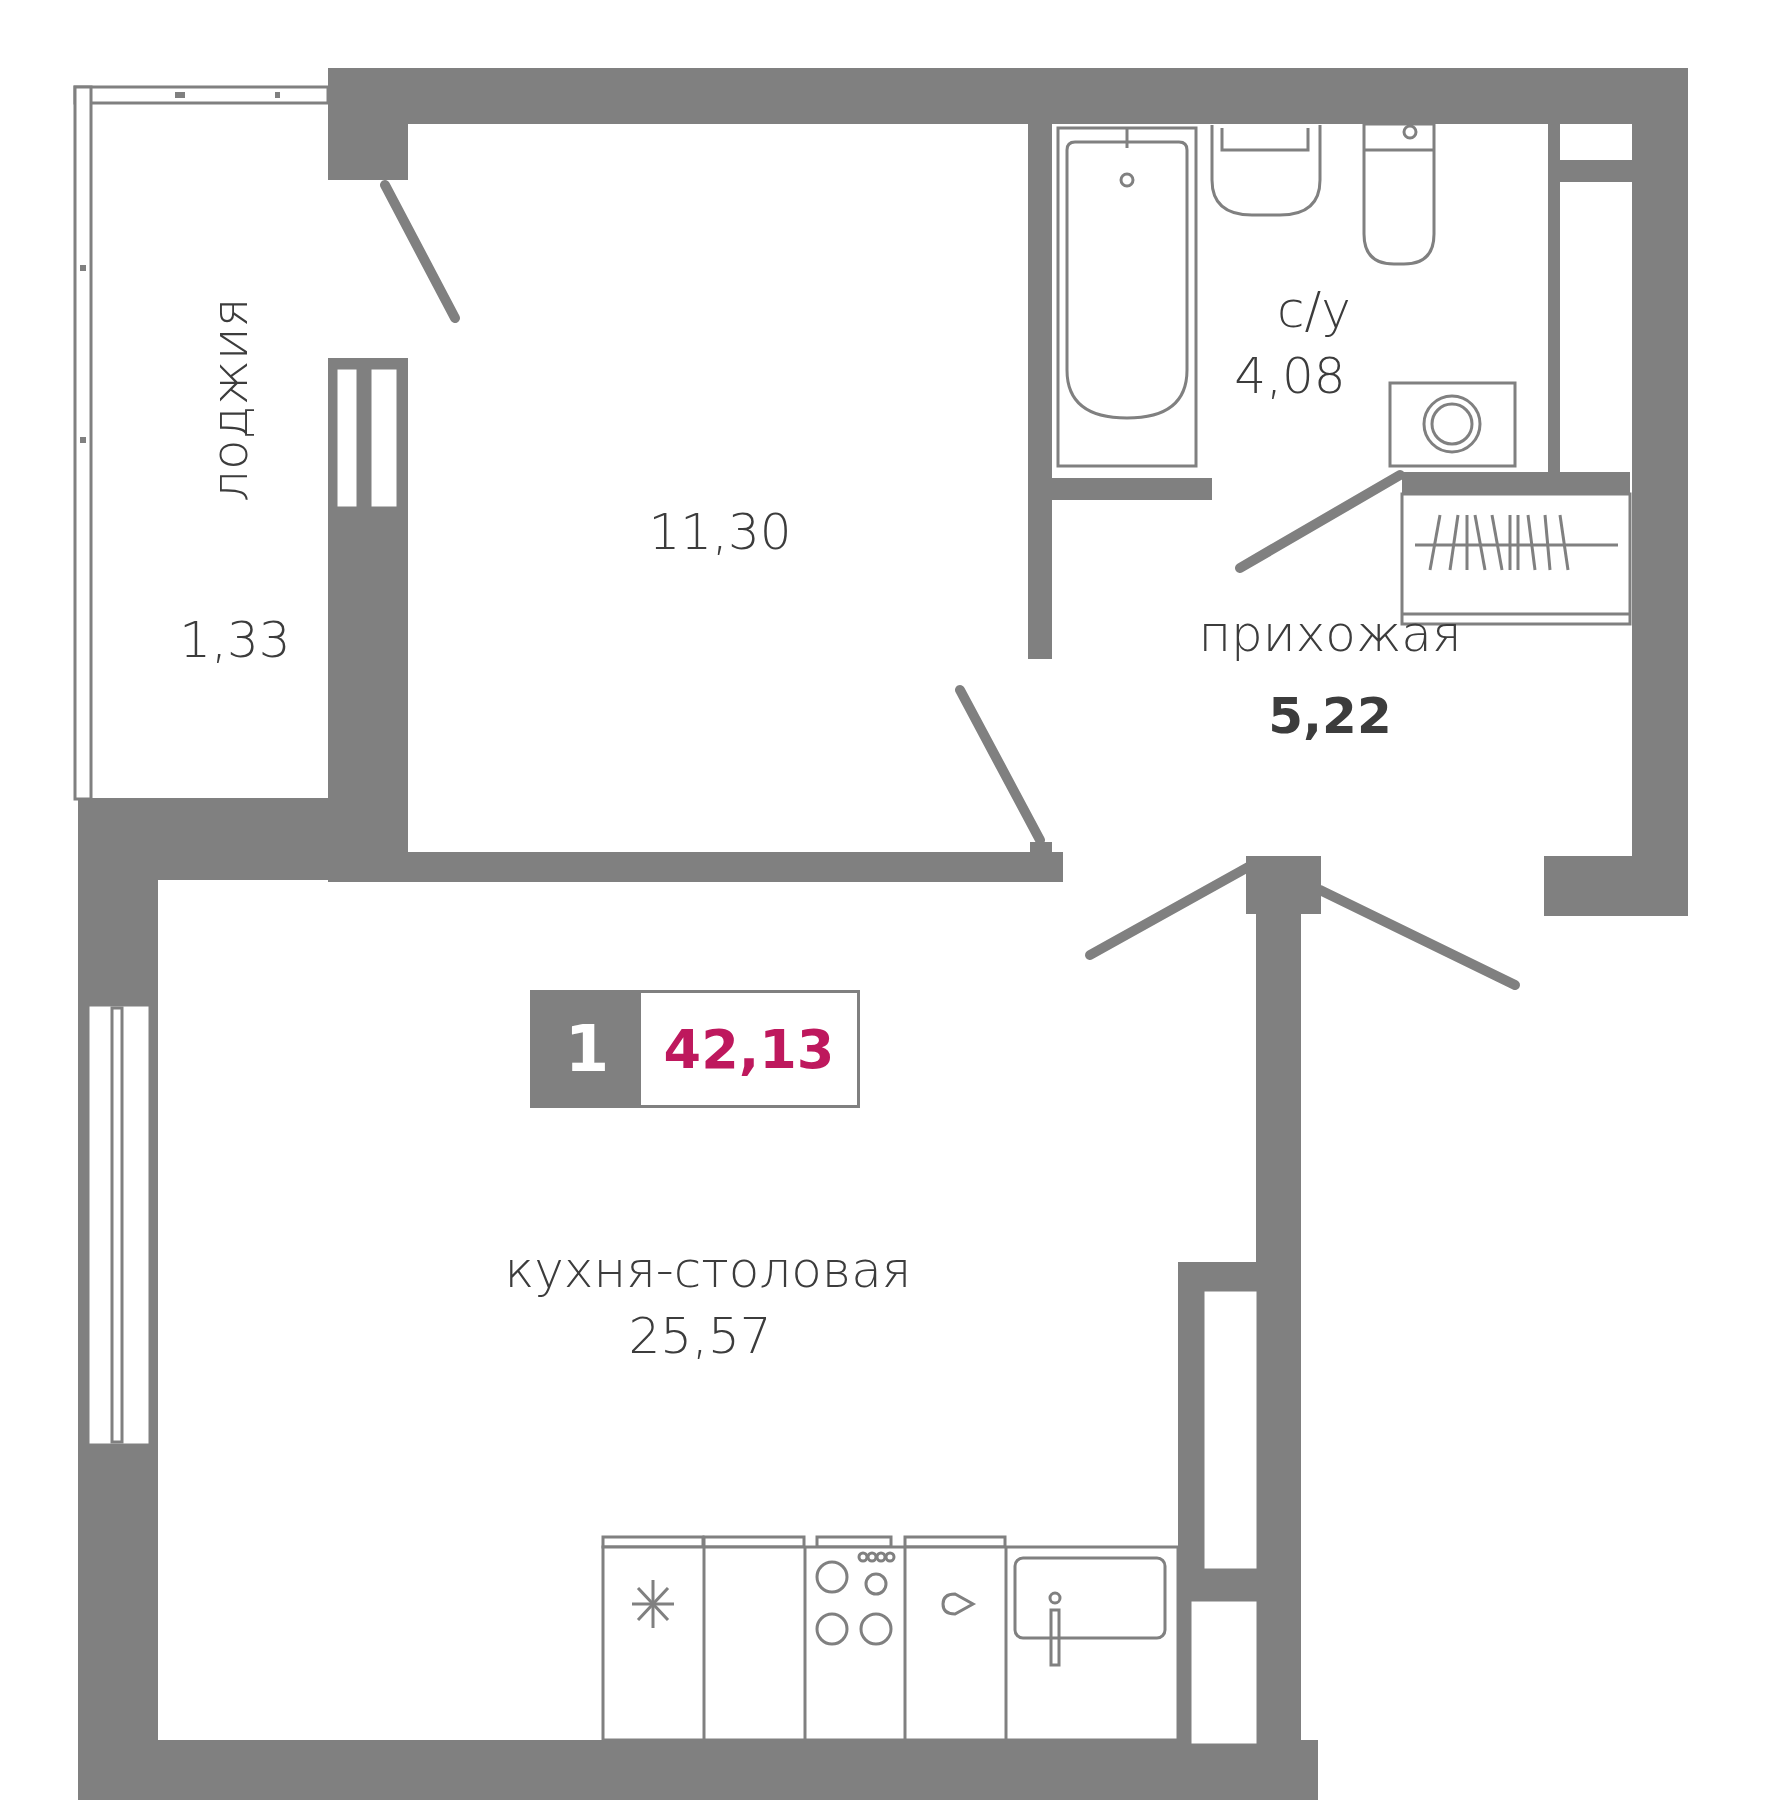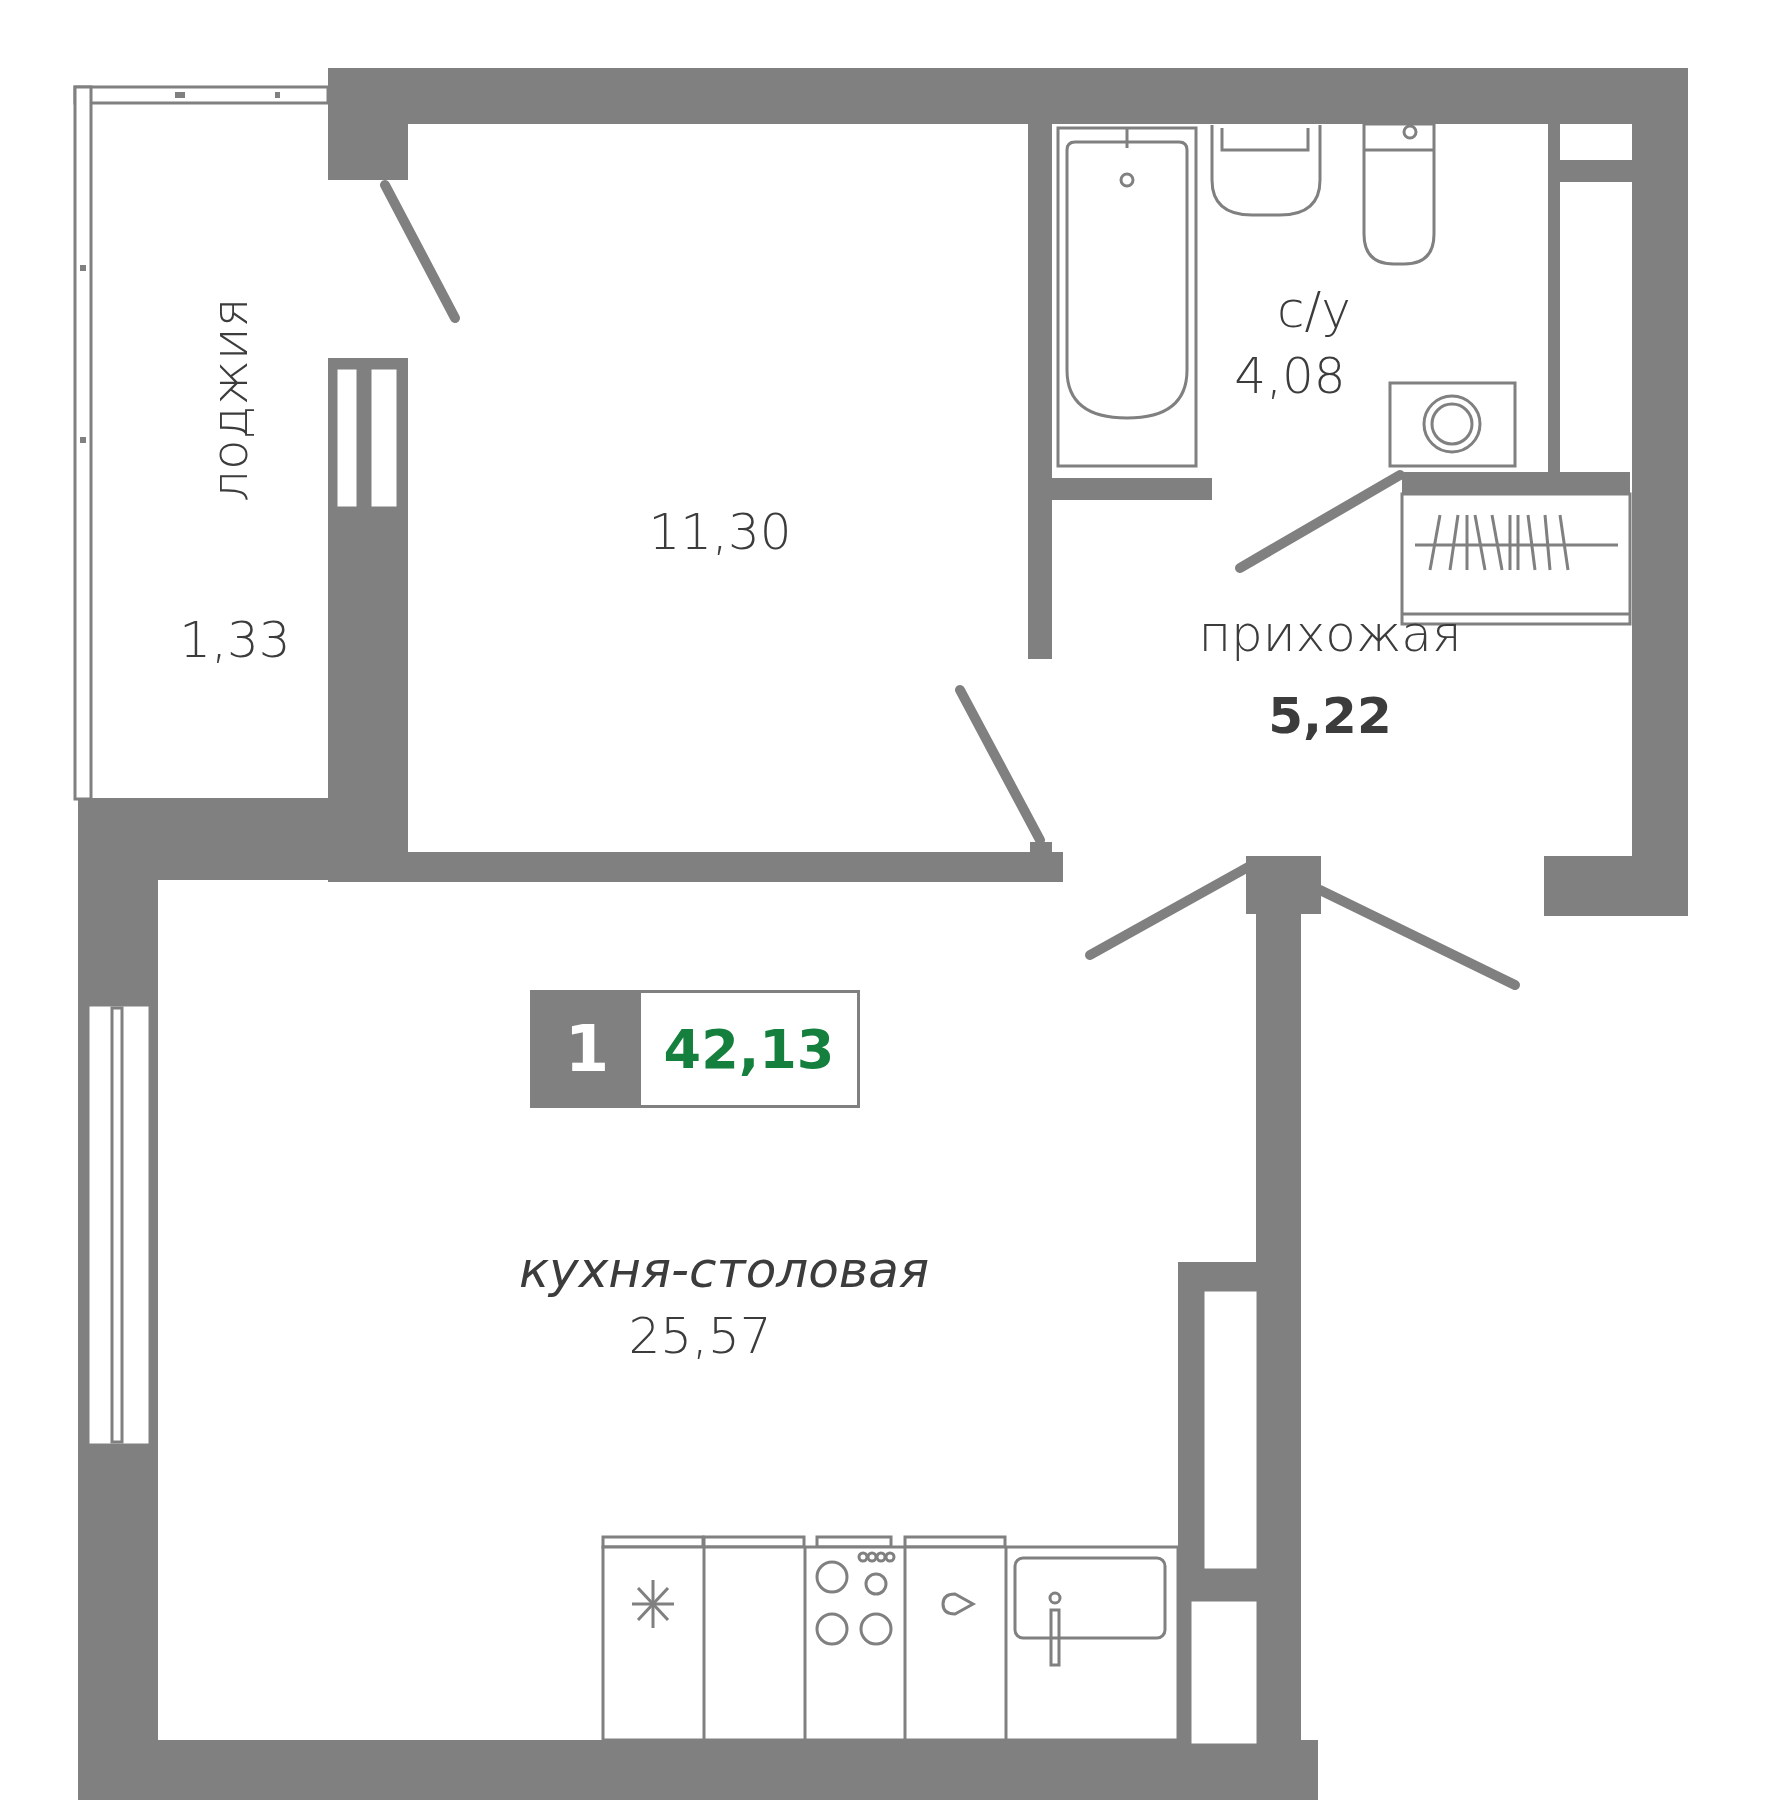--- a/index.html
+++ b/index.html
@@ -17,21 +17,21 @@
   .badge {
     position: absolute; left: 530px; top: 990px; width: 330px; height: 118px;
     display: flex; border: 3px solid #808080; box-sizing: border-box;
   }
   .badge-rooms {
     width: 108px; background: #808080; color: #ffffff;
     font-family: "DejaVu Sans", sans-serif; font-weight: bold; font-size: 64px;
     display: flex; align-items: center; justify-content: center;
   }
   .badge-area {
-    flex: 1; background: #ffffff; color: #15803d;
+    flex: 1; background: #ffffff; color: #be185d;
     font-family: "DejaVu Sans", sans-serif; font-weight: bold; font-size: 54px;
     display: flex; align-items: center; justify-content: center;
   }
   .vertical { transform: rotate(-90deg); transform-origin: center center; }
 </style>
 </head>
 <body>
 
 <svg class="plan" viewBox="0 0 1774 1800" xmlns="http://www.w3.org/2000/svg">
 
@@ -159,19 +159,19 @@
 <div class="label" style="left:160px; top:610px; width:150px;">1,33</div>
 
 <div class="label" style="left:620px; top:502px; width:200px;">11,30</div>
 
 <div class="label" style="left:1190px; top:280px; width:200px;padding-left:24px;">с/у</div>
 <div class="label" style="left:1190px; top:346px; width:200px;">4,08</div>
 
 <div class="label" style="left:1180px; top:604px; width:300px;">прихожая</div>
 <div class="label" style="left:1180px; top:686px; width:300px;font-weight:bold;">5,22</div>
 
-<div class="label" style="left:464px; top:1240px; width:520px;font-style:italic;">кухня-столовая</div>
+<div class="label" style="left:448px; top:1240px; width:520px;">кухня-столовая</div>
 <div class="label" style="left:440px; top:1306px; width:520px;">25,57</div>
 
 <div class="badge">
   <div class="badge-rooms">1</div>
   <div class="badge-area">42,13</div>
 </div>
 
 </body></html>

